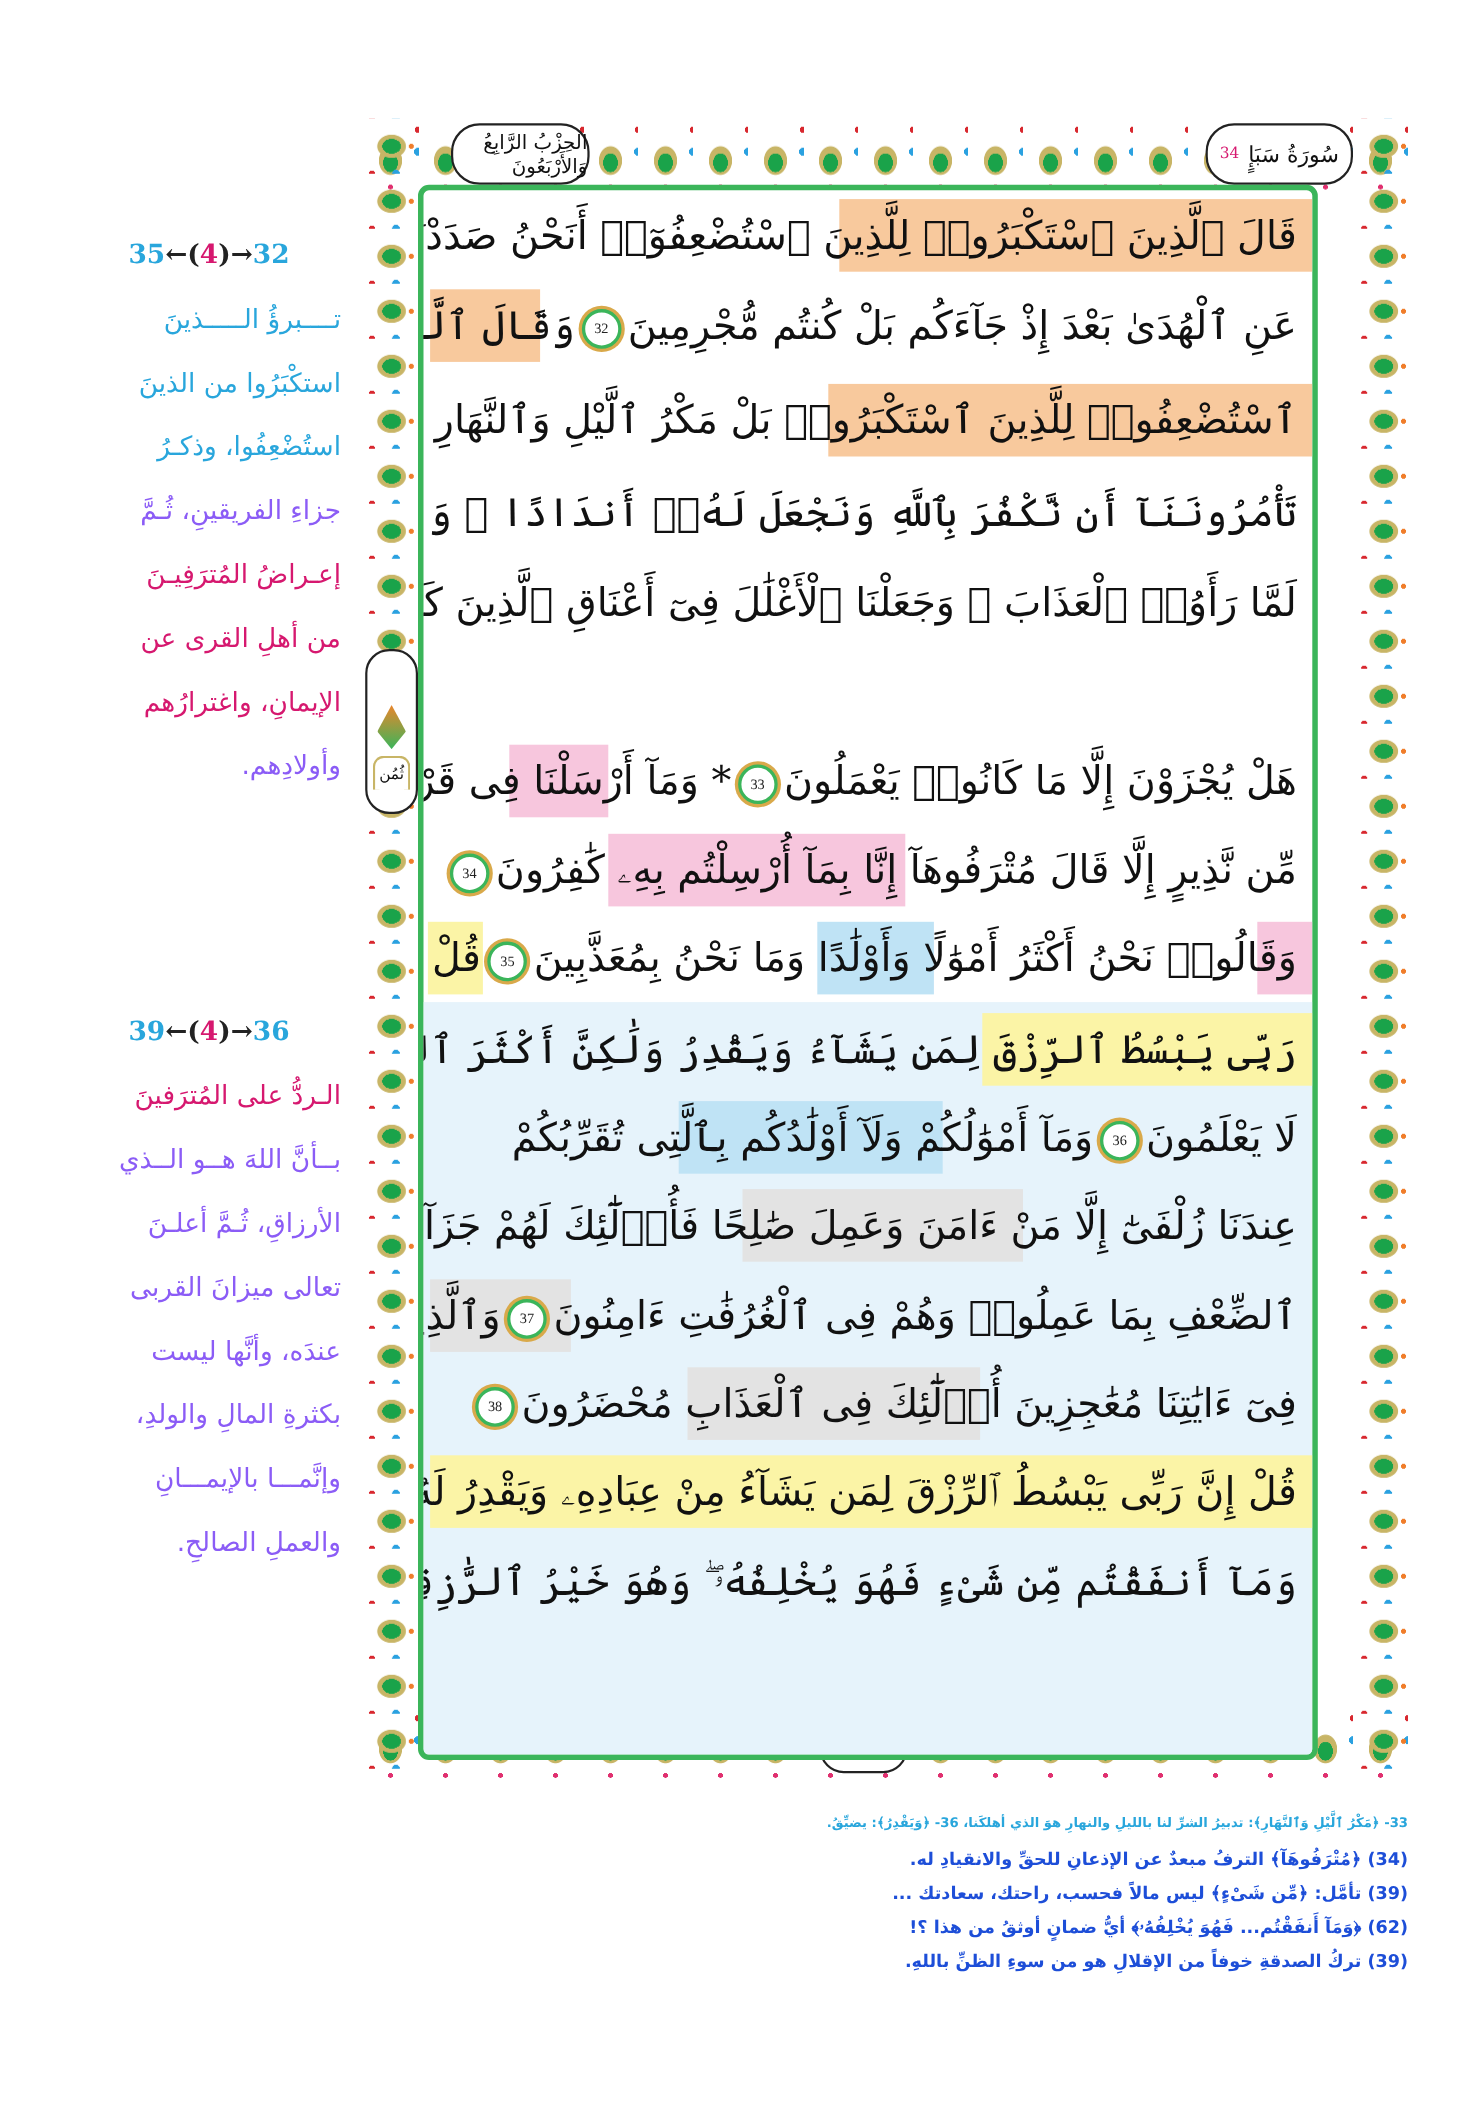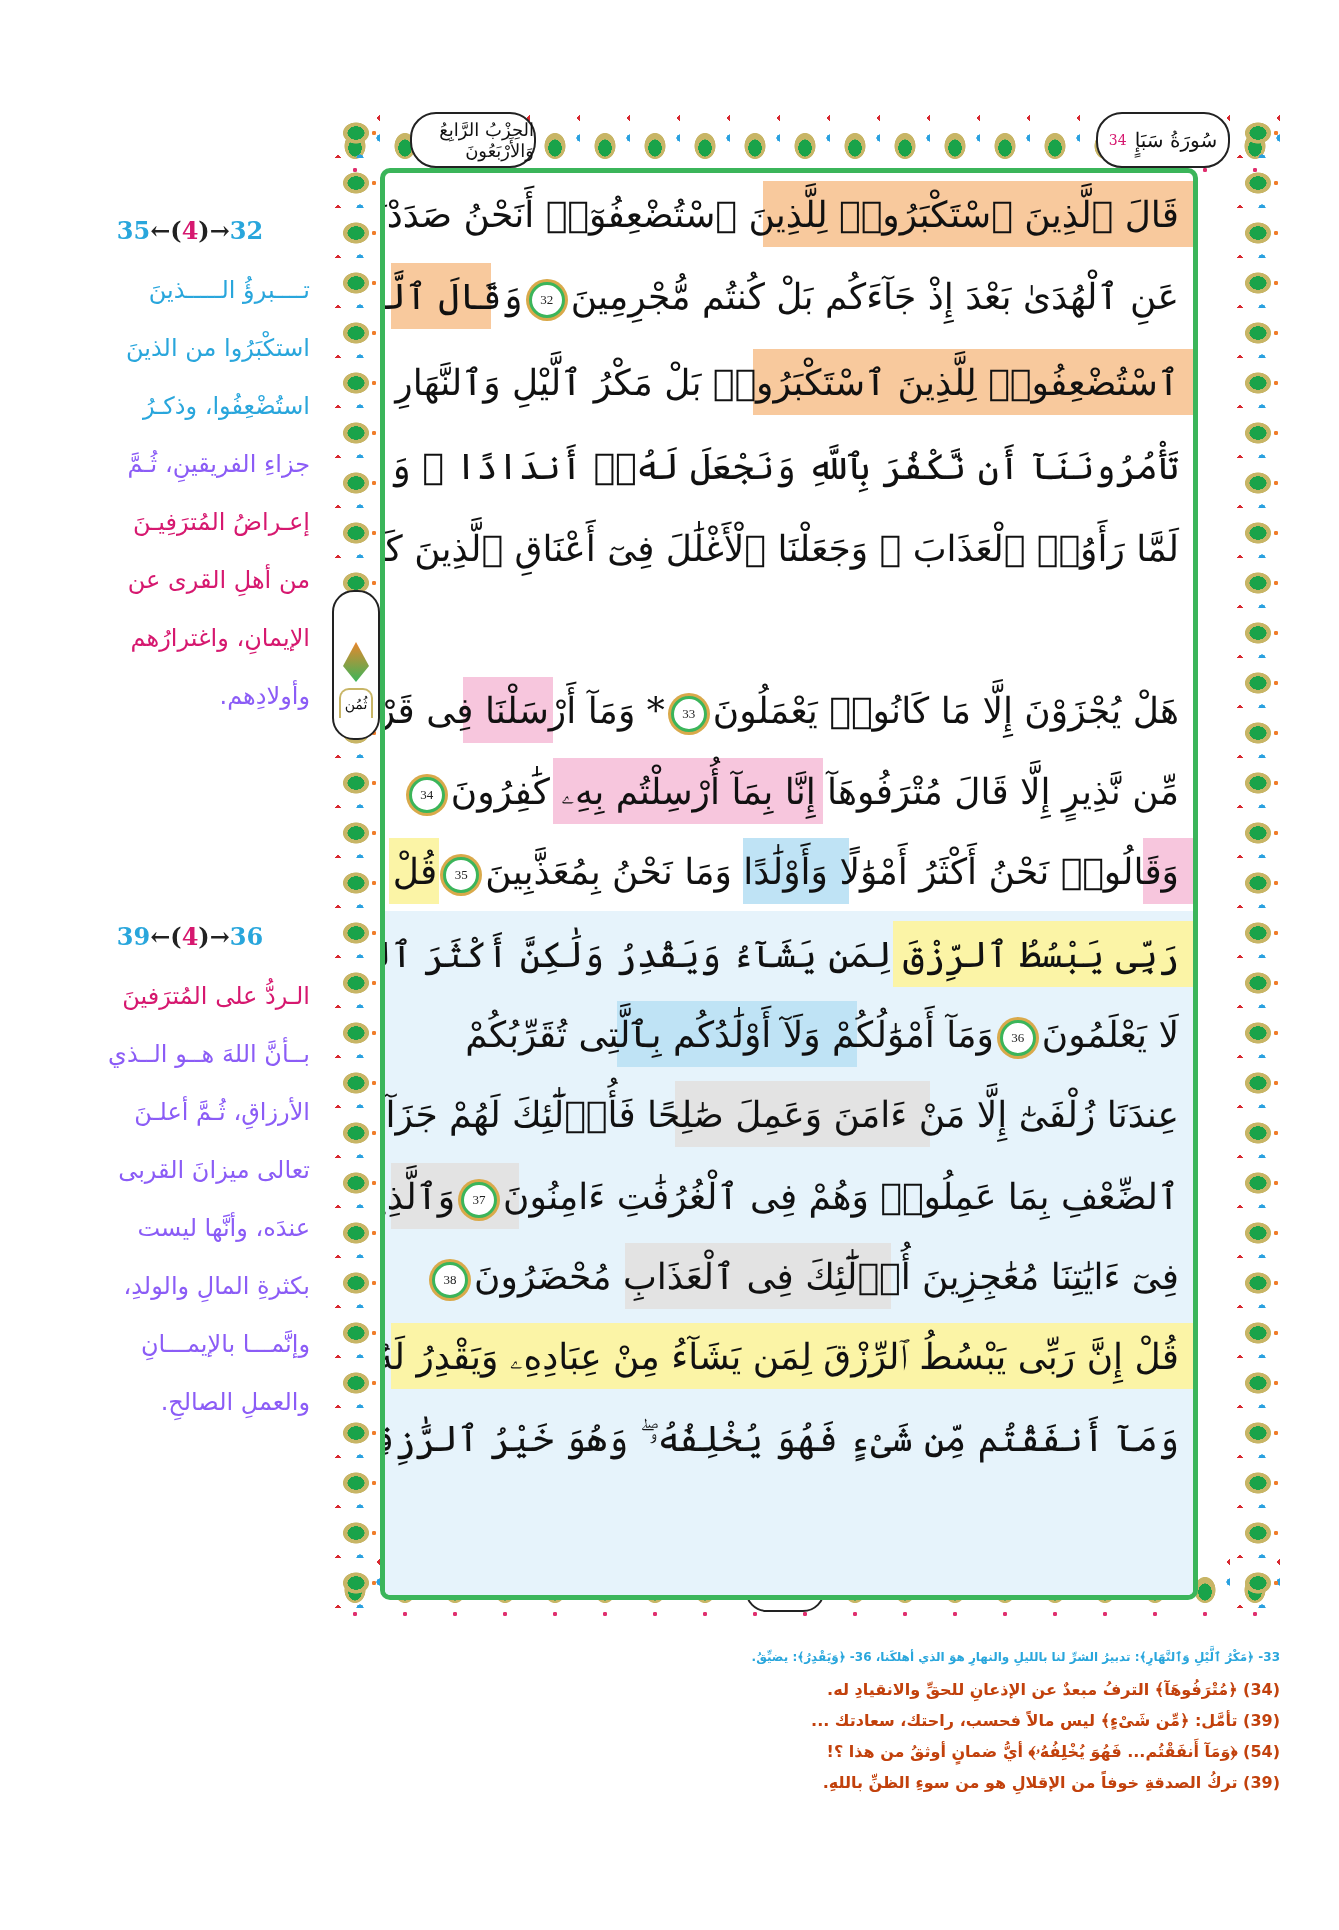--- a/index.html
+++ b/index.html
@@ -83,21 +83,21 @@
   .side-range .k { color: #d6186f; }
   .side-line { font-size: 24px; line-height: 58px; color: #8b5cf6; white-space: nowrap; }
   .c-blue { color: #29a6dc; }
   .c-pink { color: #d6186f; }
 
   
   .notes { position: absolute; left: 340px; width: 940px; top: 1640px; direction: rtl;
            font-family: "DejaVu Sans", sans-serif; font-weight: bold; font-size: 16px; }
   .note { line-height: 31px; white-space: nowrap; text-align: right; }
   .note.blue { color: #29a6dc; font-size: 12px; line-height: 34px; }
-  .note.pink { color: #c2410c; }
+  .note.pink { color: #1d4ed8; }
 </style>
 </head>
 <body>
 
 <div class="frame-outer">
   <div class="orn-strip orn-top orn-h"></div>
   <div class="orn-strip orn-bottom orn-h"></div>
   <div class="orn-strip orn-left orn-v"></div>
   <div class="orn-strip orn-right orn-v"></div>
 
@@ -206,15 +206,15 @@
   <div class="side-line">عندَه، وأنَّها ليست</div>
   <div class="side-line">بكثرةِ المالِ والولدِ،</div>
   <div class="side-line">وإنَّمـــا بالإيمـــانِ</div>
   <div class="side-line">والعملِ الصالحِ.</div>
 </div>
 
 <div class="notes">
   <div class="note blue">33- ﴿مَكْرُ ٱلَّيْلِ وَٱلنَّهَارِ﴾: تدبيرُ الشرِّ لنا بالليلِ والنهارِ هوَ الذي أهلكَنا، 36- ﴿وَيَقْدِرُ﴾: يضيِّقُ.</div>
   <div class="note pink">(34) ﴿مُتْرَفُوهَآ﴾ الترفُ مبعدٌ عن الإذعانِ للحقِّ والانقيادِ له.</div>
   <div class="note pink">(39) تأمَّل: ﴿مِّن شَىْءٍ﴾ ليس مالاً فحسب، راحتك، سعادتك ...</div>
-  <div class="note pink">(54) ﴿وَمَآ أَنفَقْتُم... فَهُوَ يُخْلِفُهُۥ﴾ أيُّ ضمانٍ أوثقُ من هذا ؟!</div>
+  <div class="note pink">(62) ﴿وَمَآ أَنفَقْتُم... فَهُوَ يُخْلِفُهُۥ﴾ أيُّ ضمانٍ أوثقُ من هذا ؟!</div>
   <div class="note pink">(39) تركُ الصدقةِ خوفاً من الإقلالِ هو من سوءِ الظنِّ باللهِ.</div>
 </div>
 
 </body></html>

